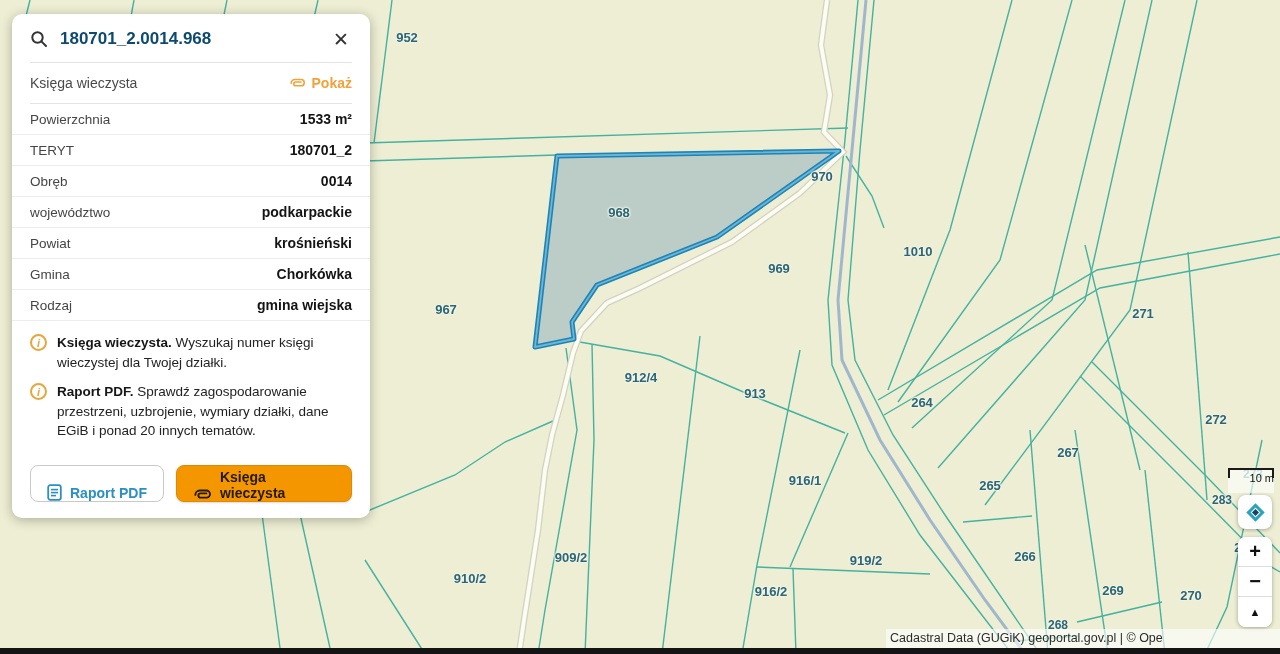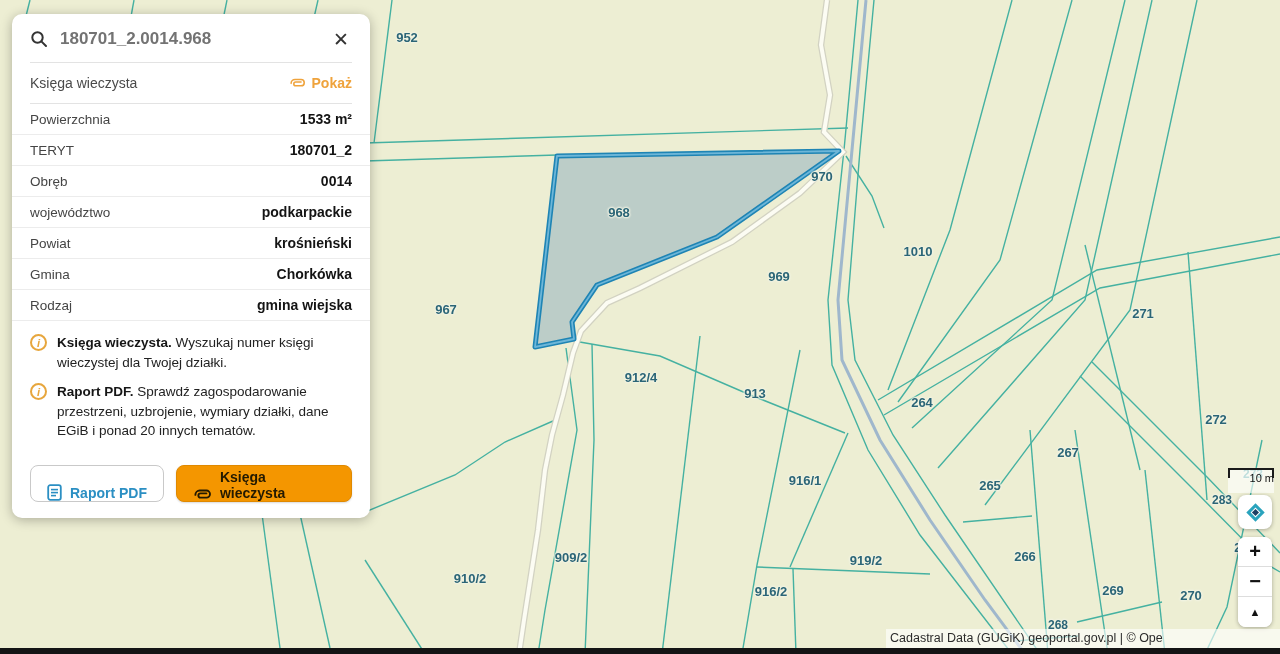--- a/index.html
+++ b/index.html
@@ -42,21 +42,21 @@
   #watermark { left:1152px; top:612px; width:128px; height:36px; background:rgba(158,158,158,.93);
     border:1px solid #c2c2c2; color:#fff; font-size:26px; display:flex; align-items:center;
     justify-content:center; z-index:3; letter-spacing:.5px; }
 
   #bottom-bar { position:absolute; left:0; top:648px; width:1280px; height:6px; background:#141414; z-index:4; }
 
   
   #panel { position:absolute; left:12px; top:14px; width:358px; background:#fff; border-radius:10px;
     box-shadow:0 2px 12px rgba(0,0,0,.28); z-index:5; padding-bottom:16px; }
   #panel-header { display:flex; align-items:center; padding:14px 18px 12px 18px; }
-  #panel-title { font-size:17px; font-weight:700; color:#737373; margin-left:12px; flex:1; }
+  #panel-title { font-size:17px; font-weight:700; color:#0c4a6e; margin-left:12px; flex:1; }
   #close-btn { width:22px; height:22px; display:flex; align-items:center; justify-content:center;
     font-size:19px; color:#333; cursor:pointer; }
   .divider { height:1px; background:#e3e3e3; margin:0 18px; }
   #kw-row { display:flex; align-items:center; padding:12px 18px; }
   #kw-label { flex:1; font-size:14px; color:#4a4a4a; }
   #kw-action { display:flex; align-items:center; gap:6px; color:#efa33c; font-weight:700; font-size:14px; cursor:pointer; }
   .info-row { display:flex; align-items:center; padding:7px 18px; border-bottom:1px solid #ececec; }
   .info-row:last-child { border-bottom:1px solid #ececec; }
   .info-row .lbl { flex:1; font-size:13.5px; color:#454545; }
   .info-row .val { font-size:14px; font-weight:700; color:#141414; text-align:right; }
@@ -134,21 +134,21 @@
       <polygon points="557,156 839,151 717,237 597,285 572,322 574,339 535,347" fill="#bccdc8" stroke="#1e84b4" stroke-width="5" stroke-linejoin="round"></polygon>
       <polygon points="557,156 839,151 717,237 597,285 572,322 574,339 535,347" fill="none" stroke="#6db6d8" stroke-width="1.8" stroke-linejoin="round"></polygon>
     </g>
   </svg>
 
   <div id="map-labels">
       <span class="map-label" style="left: 407px; top: 37px;">952</span>
       <span class="map-label" style="left: 822px; top: 176px;">970</span>
       <span class="map-label" style="left: 619px; top: 212px;">968</span>
       <span class="map-label" style="left: 918px; top: 251px;">1010</span>
-      <span class="map-label" style="left: 779px; top: 276px;">969</span>
+      <span class="map-label" style="left: 779px; top: 268px;">969</span>
       <span class="map-label" style="left: 446px; top: 309px;">967</span>
       <span class="map-label" style="left: 1143px; top: 313px;">271</span>
       <span class="map-label" style="left: 641px; top: 377px;">912/4</span>
       <span class="map-label" style="left: 755px; top: 393px;">913</span>
       <span class="map-label" style="left: 922px; top: 402px;">264</span>
       <span class="map-label" style="left: 1216px; top: 419px;">272</span>
       <span class="map-label" style="left: 1068px; top: 452px;">267</span>
       <span class="map-label small faded" style="left: 1253px; top: 474px;">273</span>
       <span class="map-label" style="left: 805px; top: 480px;">916/1</span>
       <span class="map-label" style="left: 990px; top: 485px;">265</span>

